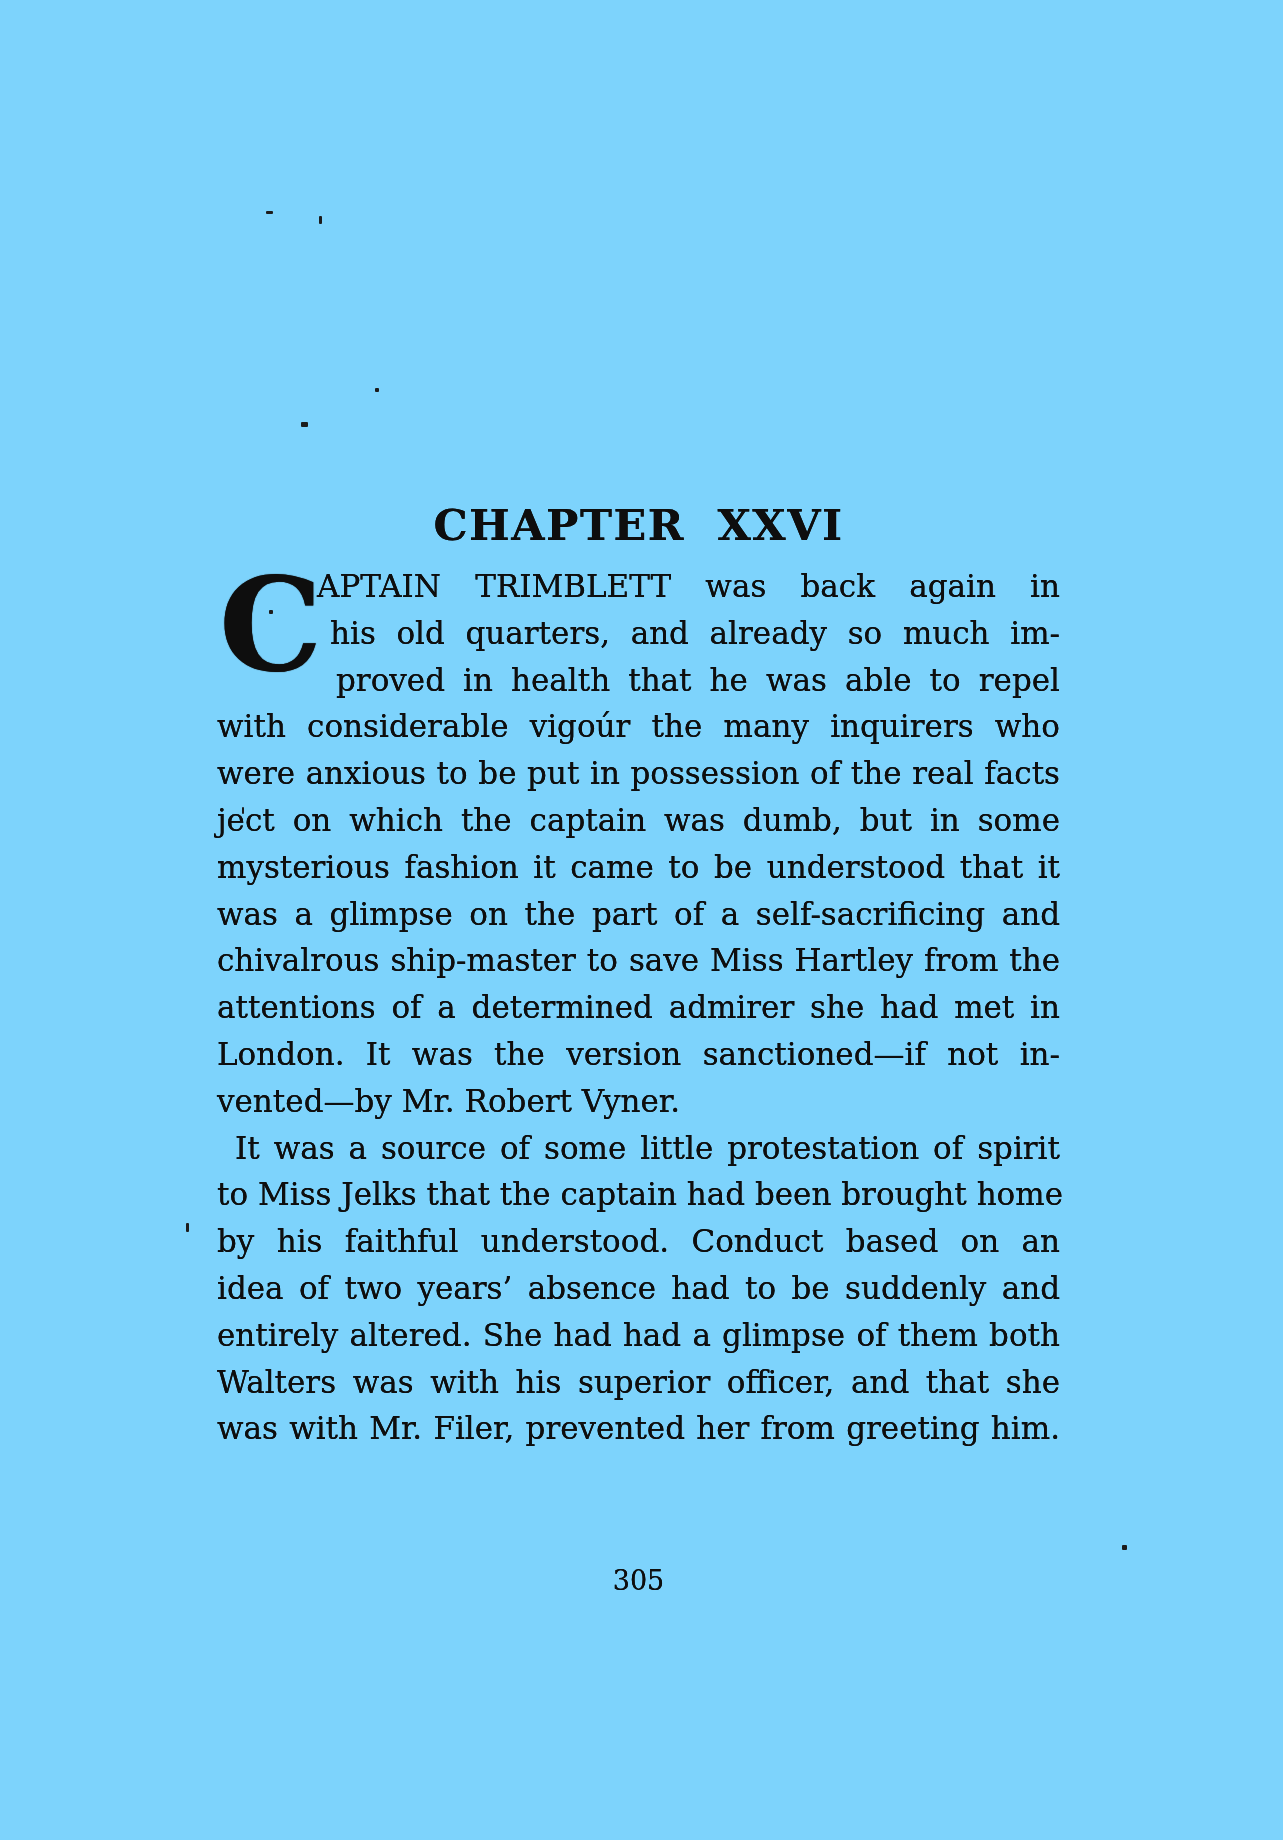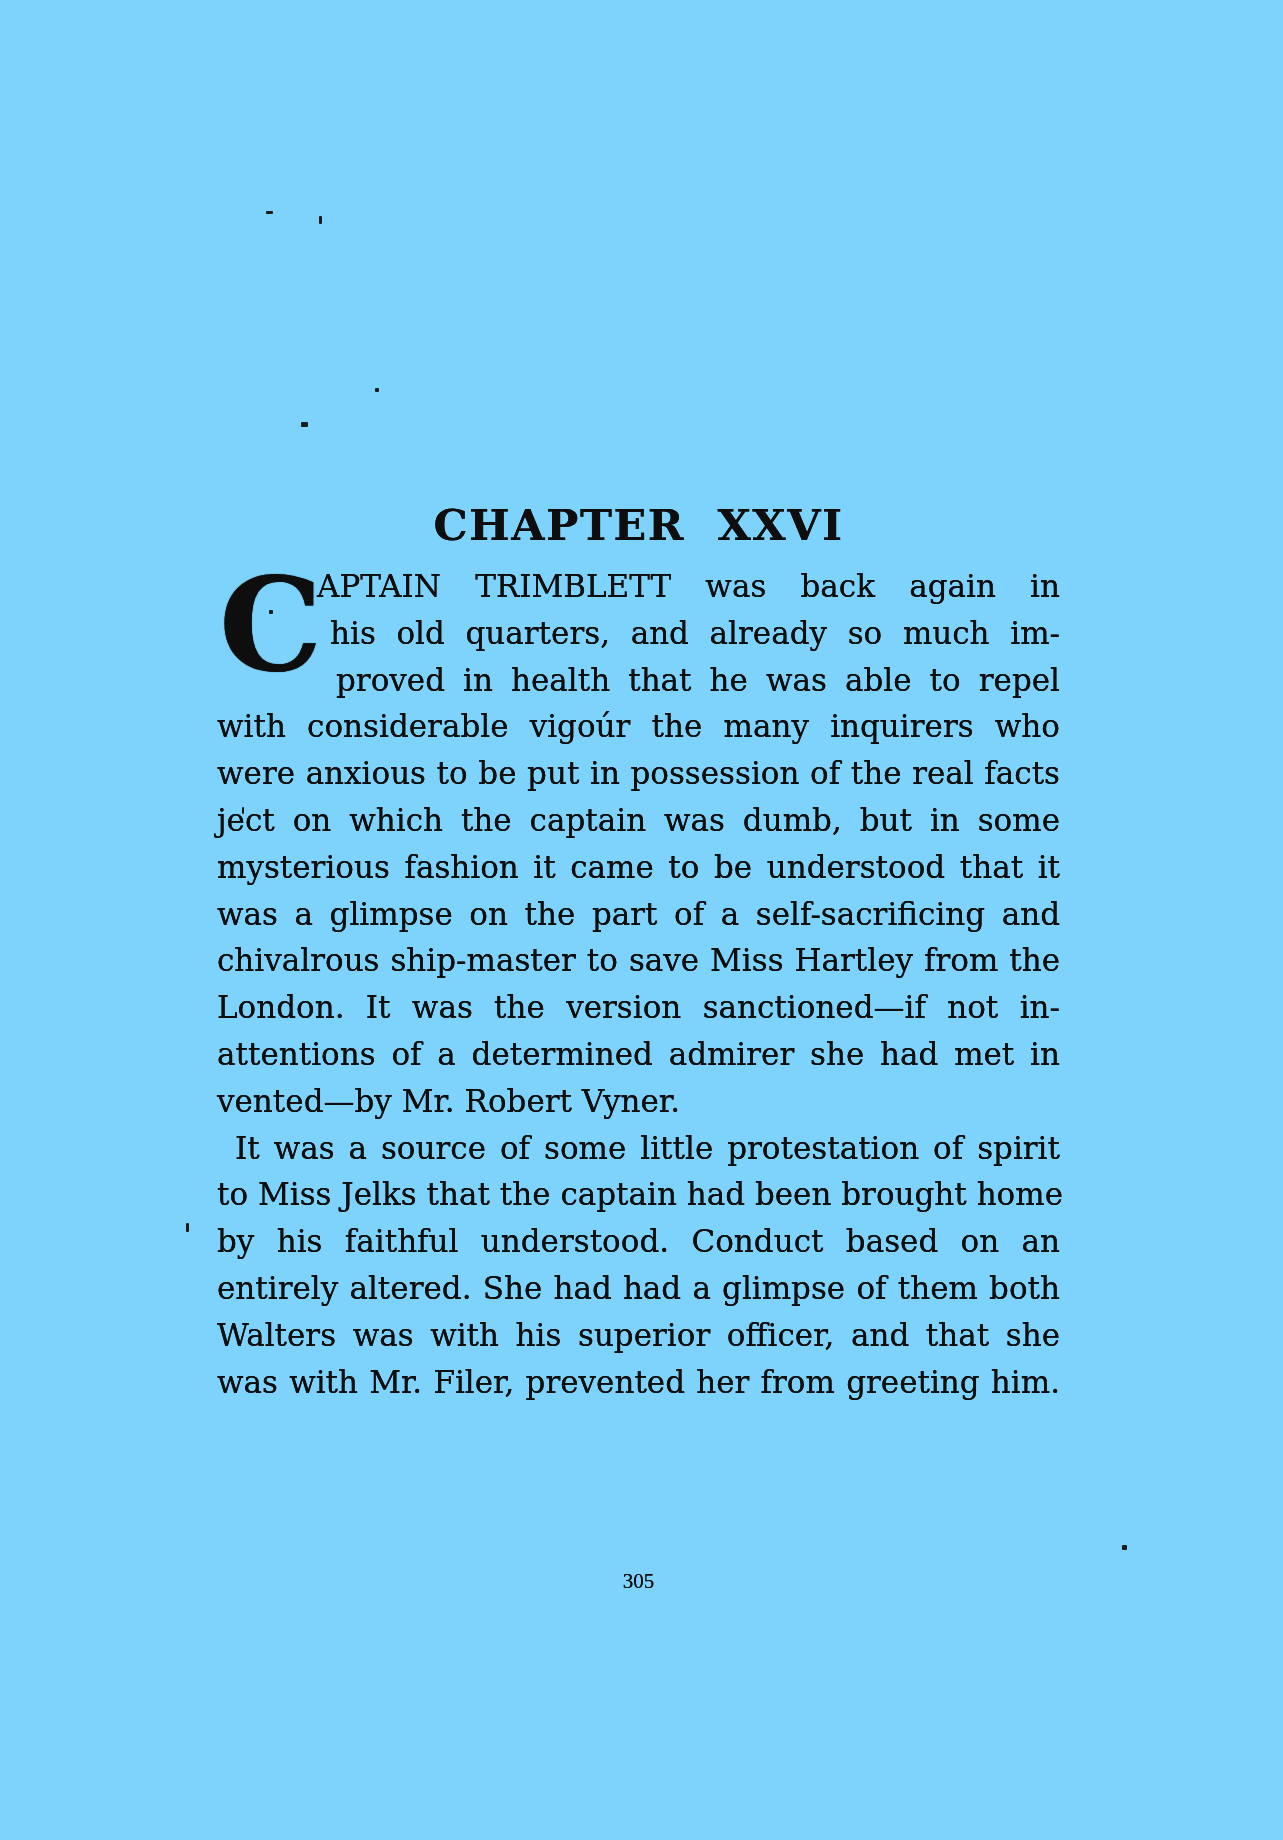--- a/index.html
+++ b/index.html
@@ -58,23 +58,22 @@
     text-shadow: 0 0 1px currentColor;
   }
   .page-number {
     position: absolute;
     left: 217px;
     top: 1559px;
     width: 843px;
     height: 44px;
     line-height: 44px;
     text-align: center;
-    font-size: 21px;
+    font-size: 27px;
     text-shadow: 0 0 0.5px currentColor;
-    font-family: Liberation Serif, serif;
   }
   .speck {
     position: absolute;
     background: #1c1c1c;
     border-radius: 1px;
   }
 </style>
 </head>
 <body>
 
@@ -88,28 +87,29 @@
     <div>
       <div class="ln i1">APTAIN TRIMBLETT was back again in</div>
       <div class="ln i2">his old quarters, and already so much im-</div>
       <div class="ln i3">proved in health that he was able to repel</div>
       <div class="ln">with considerable vigoúr the many inquirers who</div>
       <div class="ln">were anxious to be put in possession of the real facts</div>
       <div class="ln">ject on which the captain was dumb, but in some</div>
       <div class="ln">mysterious fashion it came to be understood that it</div>
       <div class="ln">was a glimpse on the part of a self-sacrificing and</div>
       <div class="ln">chivalrous ship-master to save Miss Hartley from the</div>
+      <div class="ln">attentions of a determined admirer she had met in</div>
       <div class="ln">London. It was the version sanctioned—if not in-</div>
-      <div class="ln">attentions of a determined admirer she had met in</div>
       <div class="ln noj">vented—by Mr. Robert Vyner.</div>
     </div>
     <div>
       <div class="ln pind">It was a source of some little protestation of spirit</div>
       <div class="ln">to Miss Jelks that the captain had been brought home</div>
       <div class="ln">by his faithful understood. Conduct based on an</div>
+      <div class="ln">idea of two years’ absence had to be suddenly and</div>
       <div class="ln">entirely altered. She had had a glimpse of them both</div>
       <div class="ln">Walters was with his superior officer, and that she</div>
       <div class="ln">was with Mr. Filer, prevented her from greeting him.</div>
     </div>
   </div>
 
   <div class="page-number">305</div>
 
   <div class="speck" style="left:266px; top:211px; width:7px; height:3px;"></div>
   <div class="speck" style="left:319px; top:216px; width:3px; height:8px;"></div>

